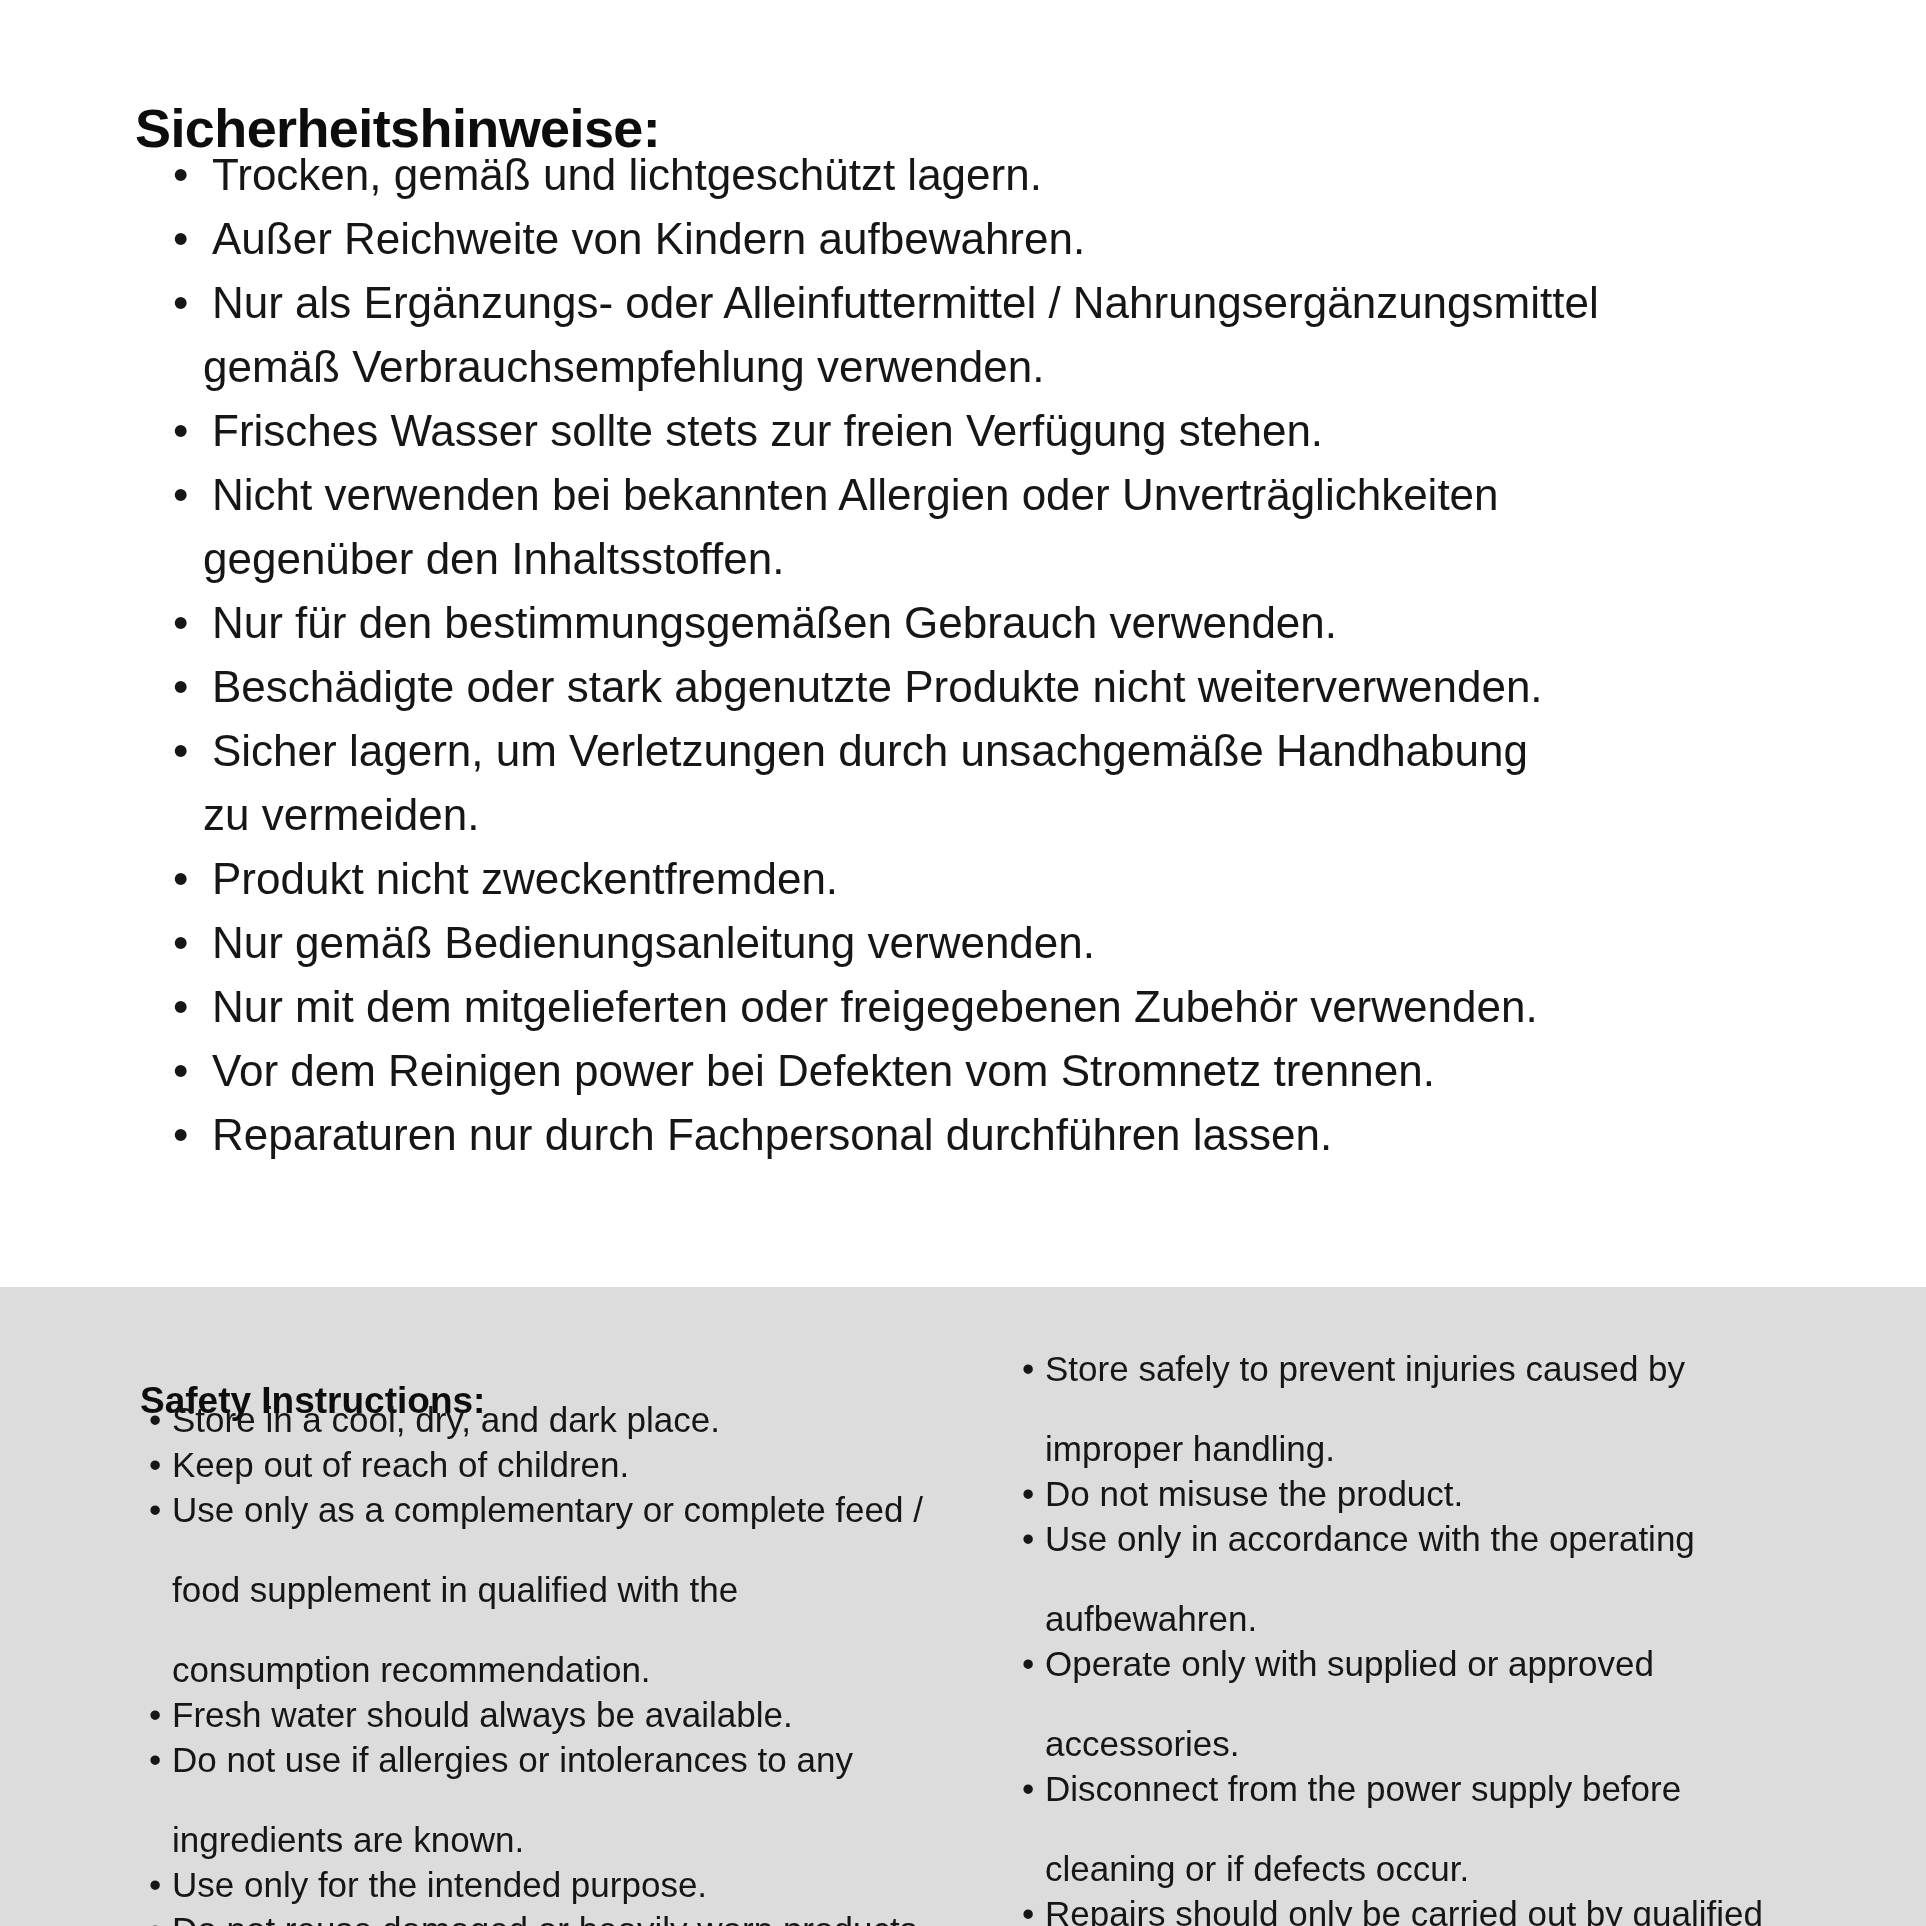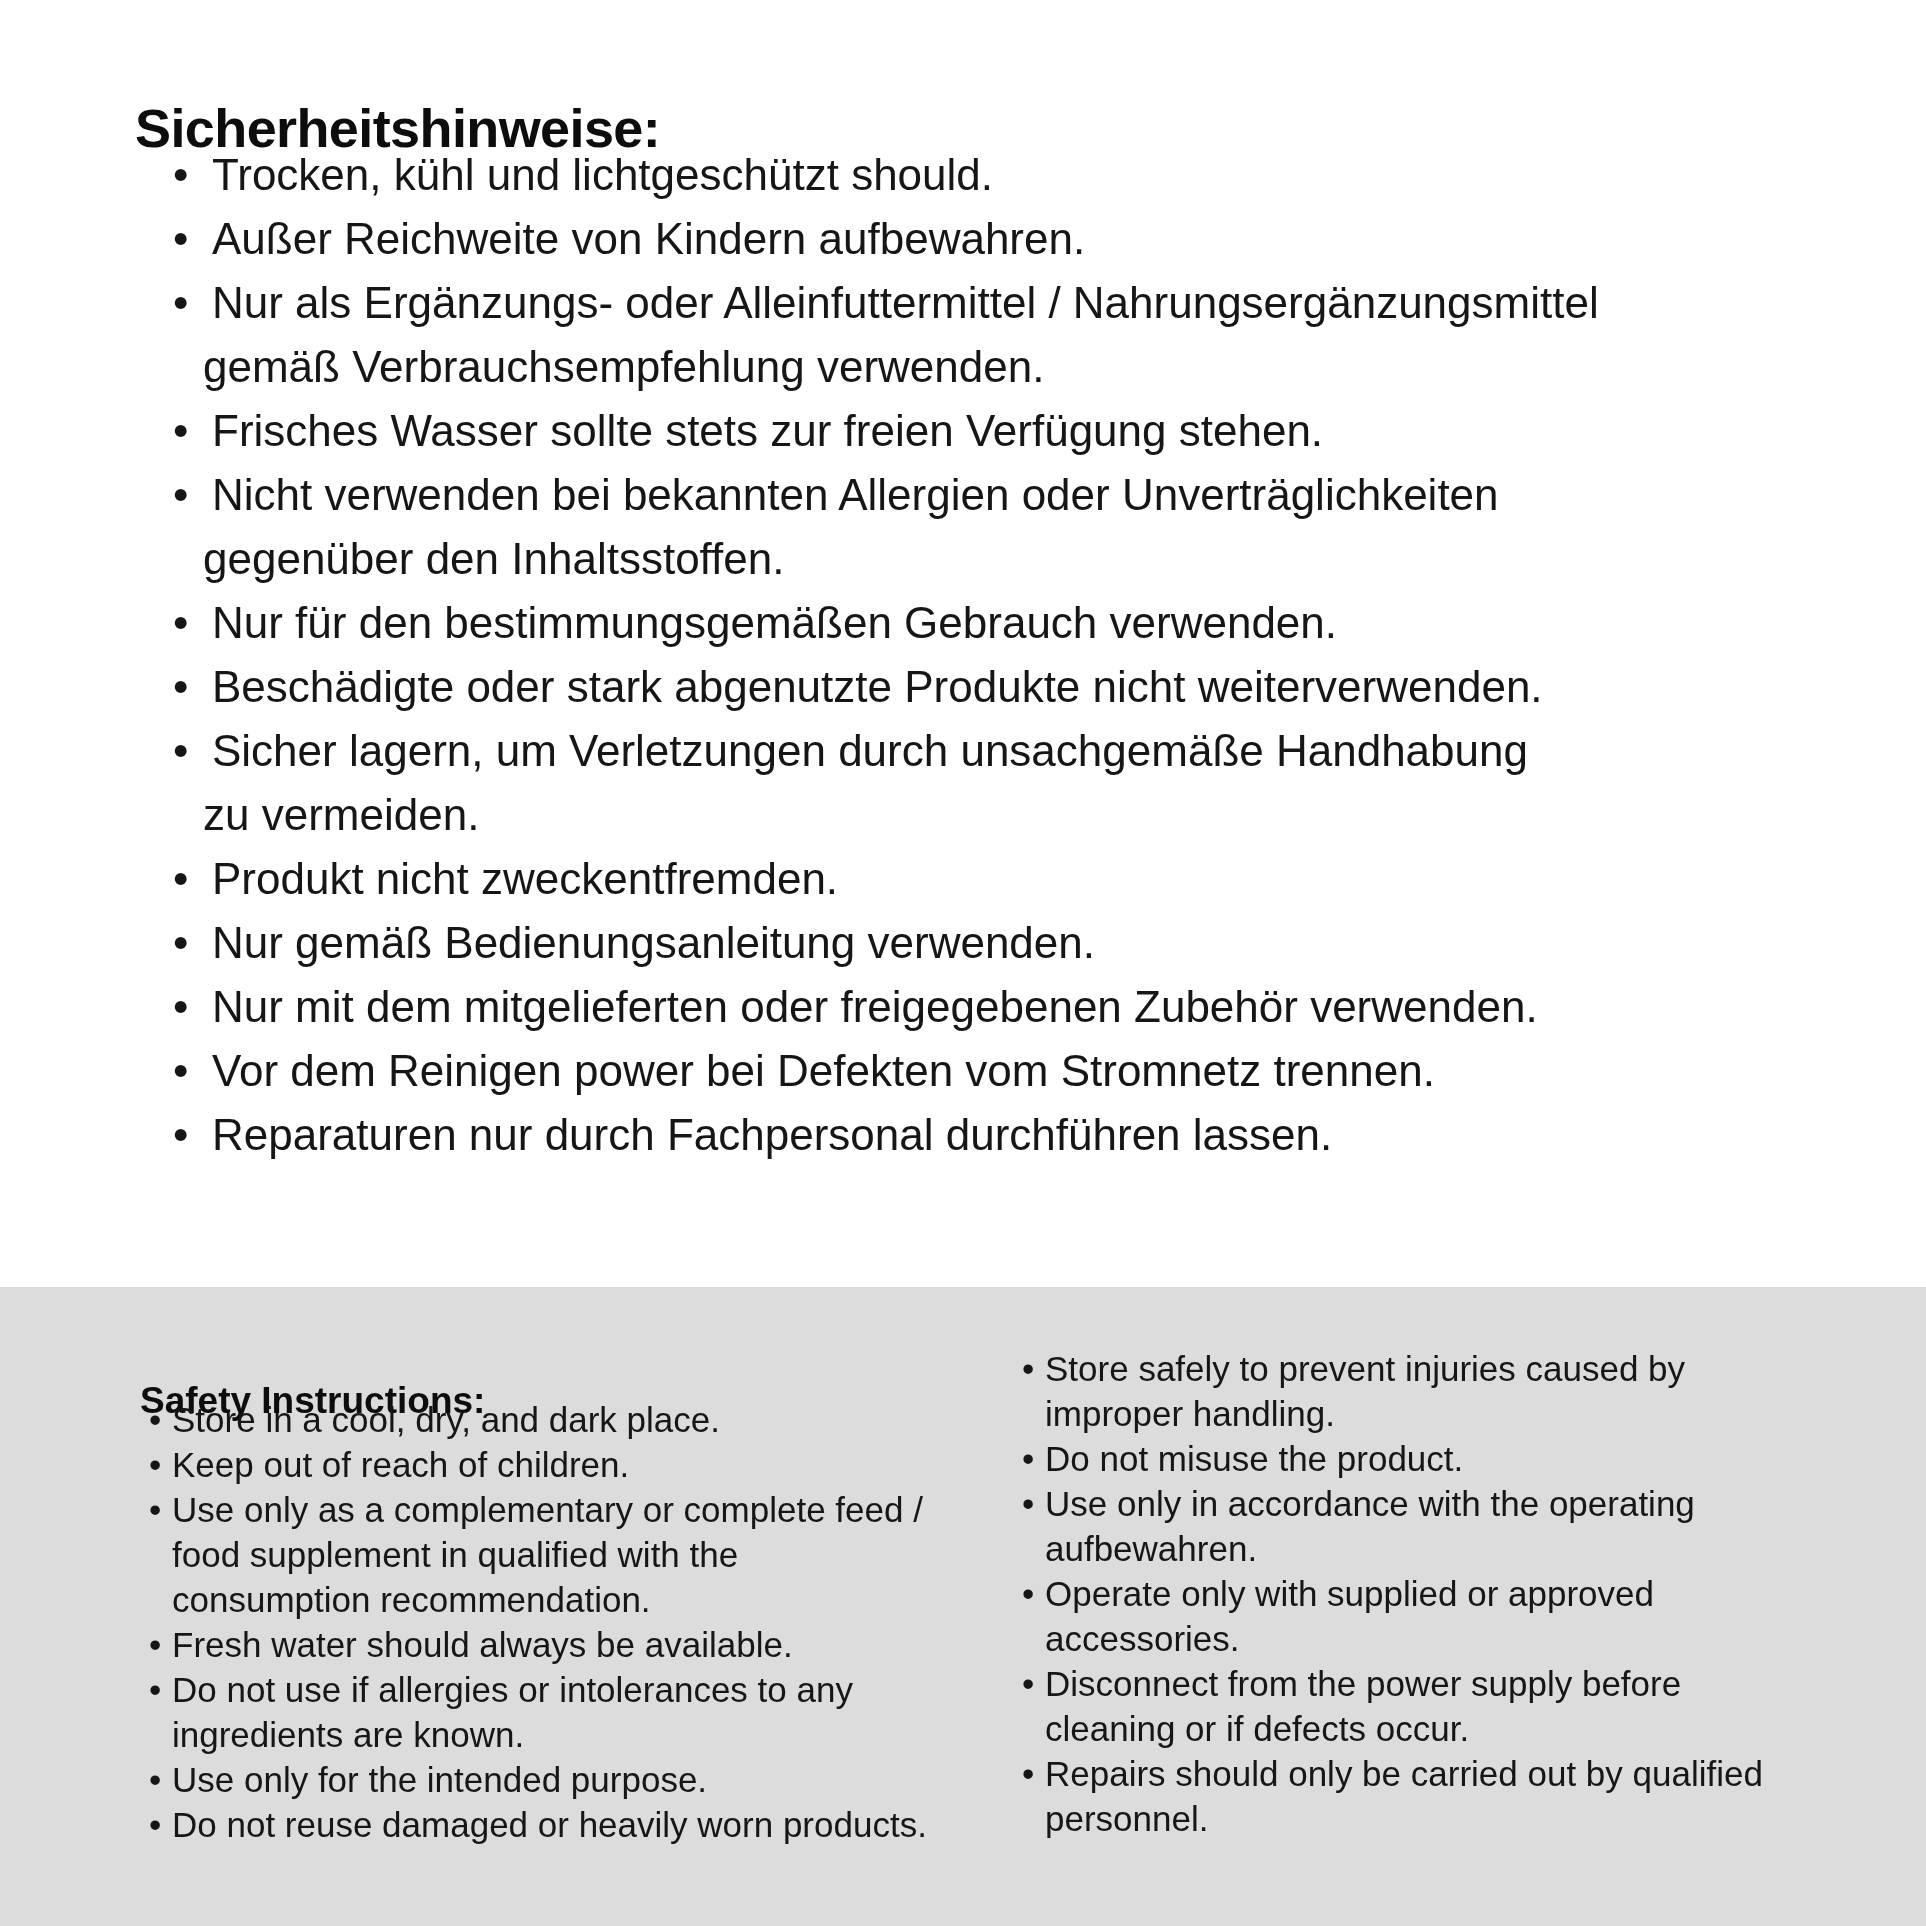--- a/index.html
+++ b/index.html
@@ -62,35 +62,35 @@
     font-size: 37px;
     font-weight: 700;
     line-height: 1;
     color: var(--title-color, #0d0d0d);
     white-space: nowrap;
     margin-left: 10px;
   }
   .en-list { position: absolute; font-size: 35px; }
   .en-list .line { line-height: 45px; display: flex; white-space: nowrap; }
   .en-list .line .bullet { width: 23px; flex: 0 0 23px; }
-  .en-list .line.cont { margin-left: 23px; }
+  .en-list .line.cont { margin-left: 23px; margin-top: 35px; }
   .en-list-left  { left: 149px;  top: 110px; width: 860px; }
   .en-list-right { left: 1022px; top: 59px;  width: 886px; }
 </style>
 </head>
 <body>
 
 <div class="page">
 
   <section class="de-section">
     <h1 class="de-title">Sicherheitshinweise:</h1>
     <div class="de-list">
         <div class="line">
           <span class="bullet">•</span>
-          <span class="txt">Trocken, kühl und lichtgeschützt should.</span>
+          <span class="txt">Trocken, gemäß und lichtgeschützt lagern.</span>
         </div>
         <div class="line">
           <span class="bullet">•</span>
           <span class="txt">Außer Reichweite von Kindern aufbewahren.</span>
         </div>
         <div class="line">
           <span class="bullet">•</span>
           <span class="txt">Nur als Ergänzungs- oder Alleinfuttermittel / Nahrungsergänzungsmittel</span>
         </div>
         <div class="line cont">

